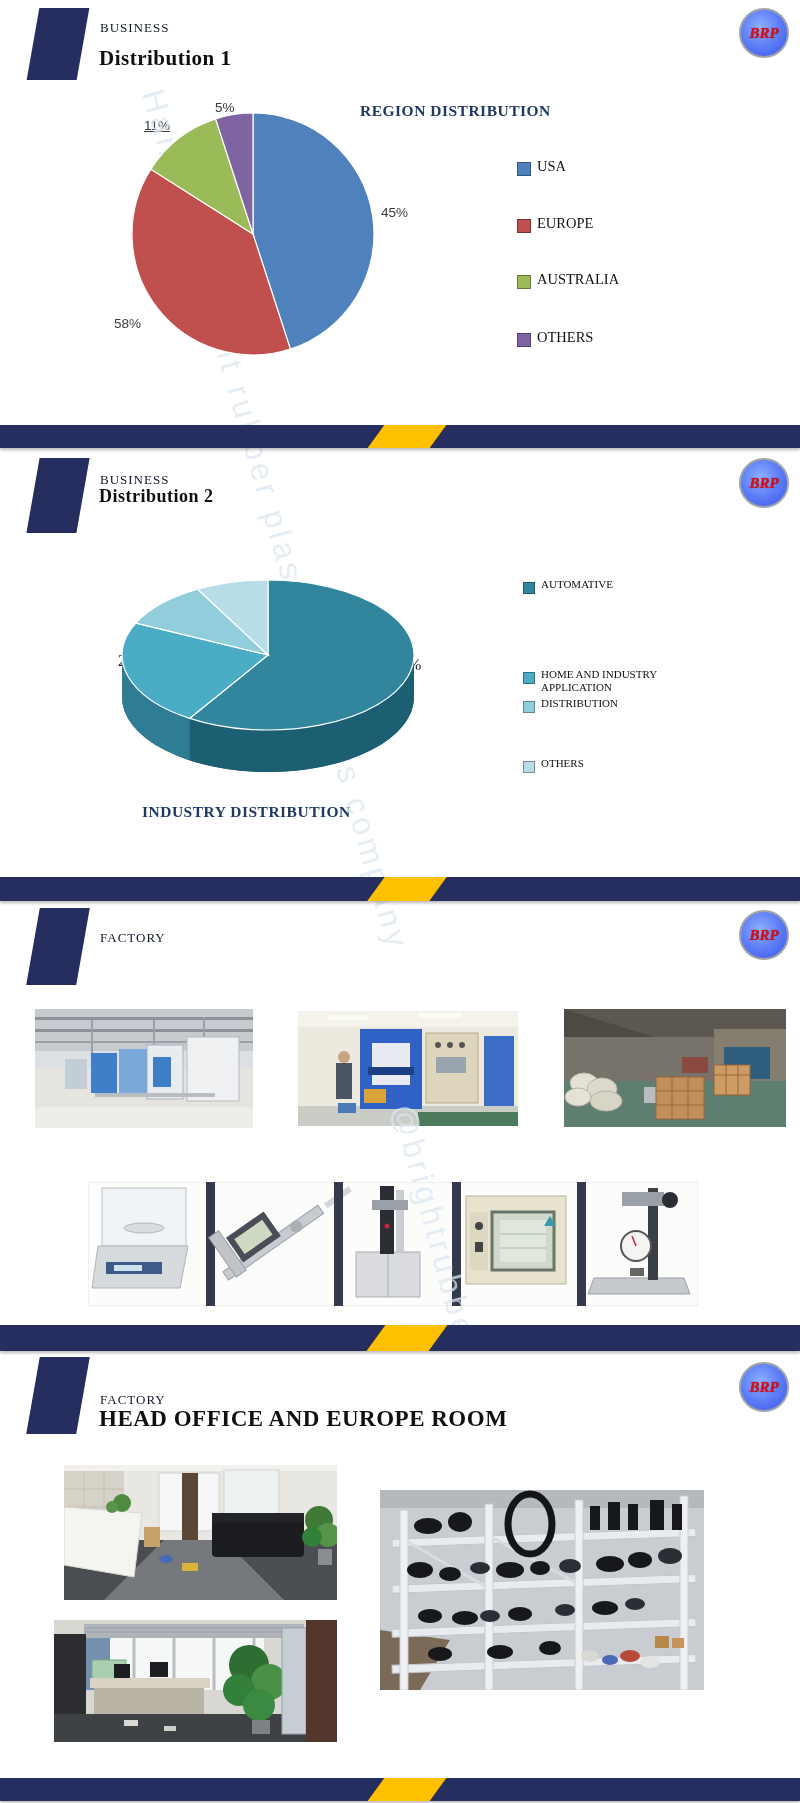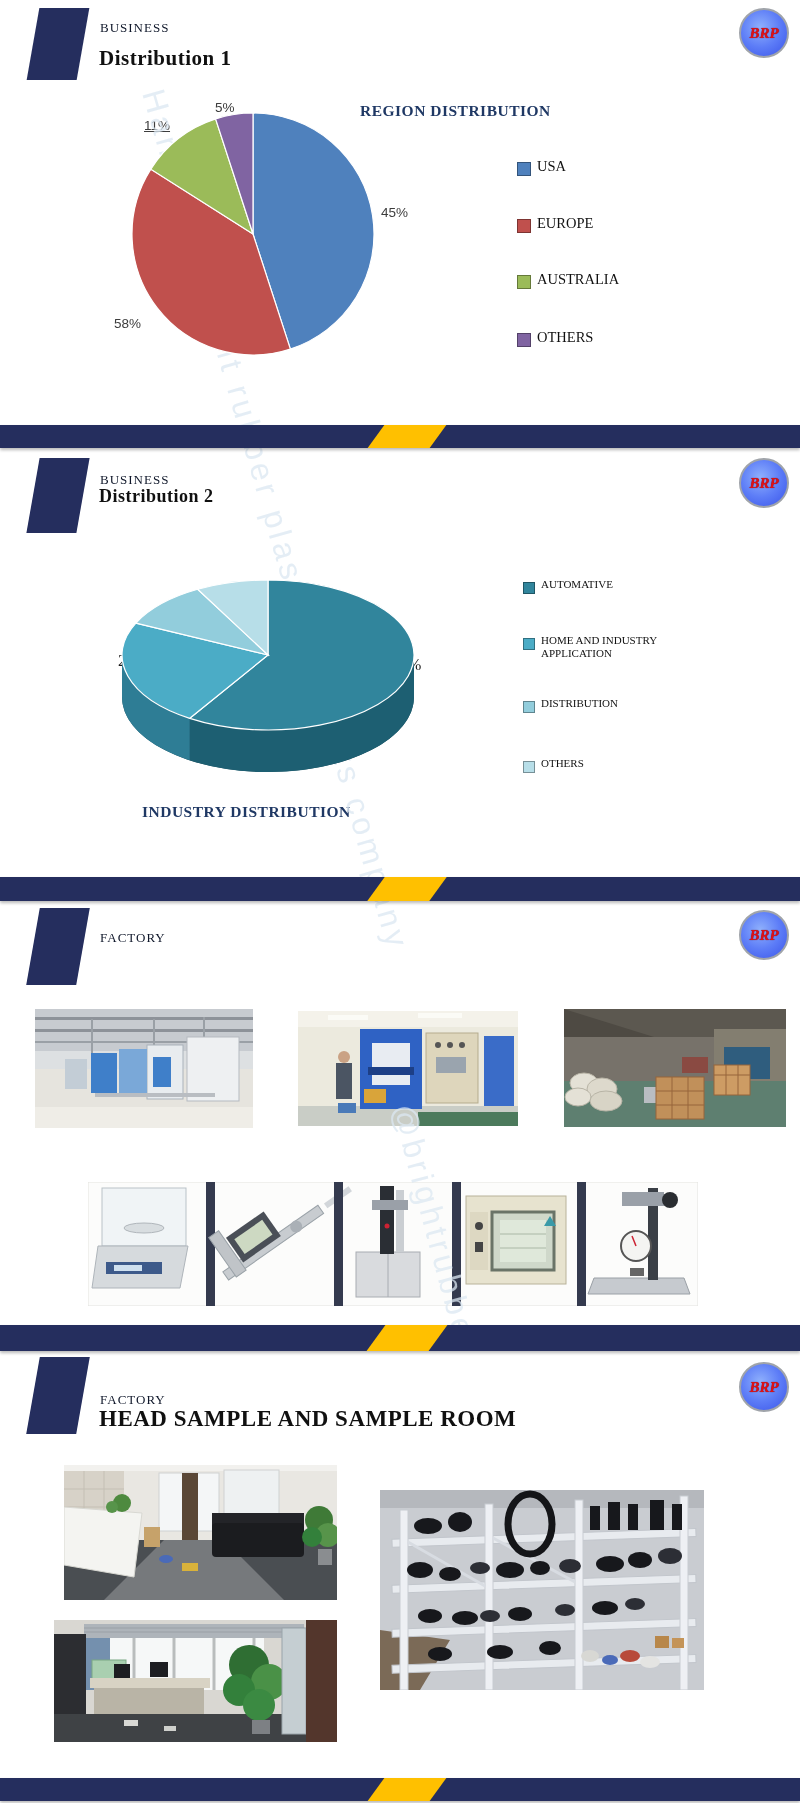--- a/index.html
+++ b/index.html
@@ -114,21 +114,21 @@
   <div class="pct2" style="left:178px;top:598px;">10%</div>
   <div class="pct2" style="left:238px;top:586px;">8%</div>
 
   <div class="chart-title" style="left:142px;top:803px;">INDUSTRY DISTRIBUTION</div>
 
   <div class="legend legend2" style="left:523px;top:0;">
     <div class="item" style="top:578px;">
       <span class="sw" style="background: rgb(49, 133, 156);"></span>
       <span>AUTOMATIVE</span>
     </div>
-    <div class="item" style="top:634px;">
+    <div class="item" style="top:668px;">
       <span class="sw" style="background: rgb(75, 172, 198);"></span>
       <span>HOME AND INDUSTRY APPLICATION</span>
     </div>
     <div class="item" style="top:697px;">
       <span class="sw" style="background: rgb(146, 205, 220);"></span>
       <span>DISTRIBUTION</span>
     </div>
     <div class="item" style="top:757px;">
       <span class="sw" style="background: rgb(183, 222, 232);"></span>
       <span>OTHERS</span>
@@ -259,21 +259,21 @@
     <rect x="542" y="86" width="14" height="8" fill="#666"></rect>
   </svg>
 
   <div class="bar" style="top:1325px;height:26px;">
     <div class="gold"></div>
   </div>
   <div class="pagenum" style="top:1329px;">13</div>
 
   <div class="para" style="top:1357px;height:77px;"></div>
   <div class="eyebrow" style="top:1392px;">FACTORY</div>
-  <div class="slide-title" style="top:1406px;font-size:23px;">HEAD SAMPLE AND SAMPLE ROOM</div>
+  <div class="slide-title" style="top:1406px;font-size:23px;">HEAD OFFICE AND EUROPE ROOM</div>
   <div class="logo" style="top:1362px;">
     <span>BRP</span>
   </div>
 
   <svg class="photo" style="left:64px;top:1465px;" width="273" height="135" viewBox="0 0 273 135">
     <rect width="273" height="75" fill="#e9e7e2"></rect>
     <rect width="273" height="6" fill="#f2f1ee"></rect>
     <rect x="0" y="6" width="60" height="70" fill="#d7d2c8"></rect>
     <path d="M0 24h60M0 42h60M20 6v70M40 6v70" stroke="#c4bfb4"></path>
     <rect x="95" y="8" width="60" height="58" fill="#f4f6f7" stroke="#cfd2d2"></rect>

